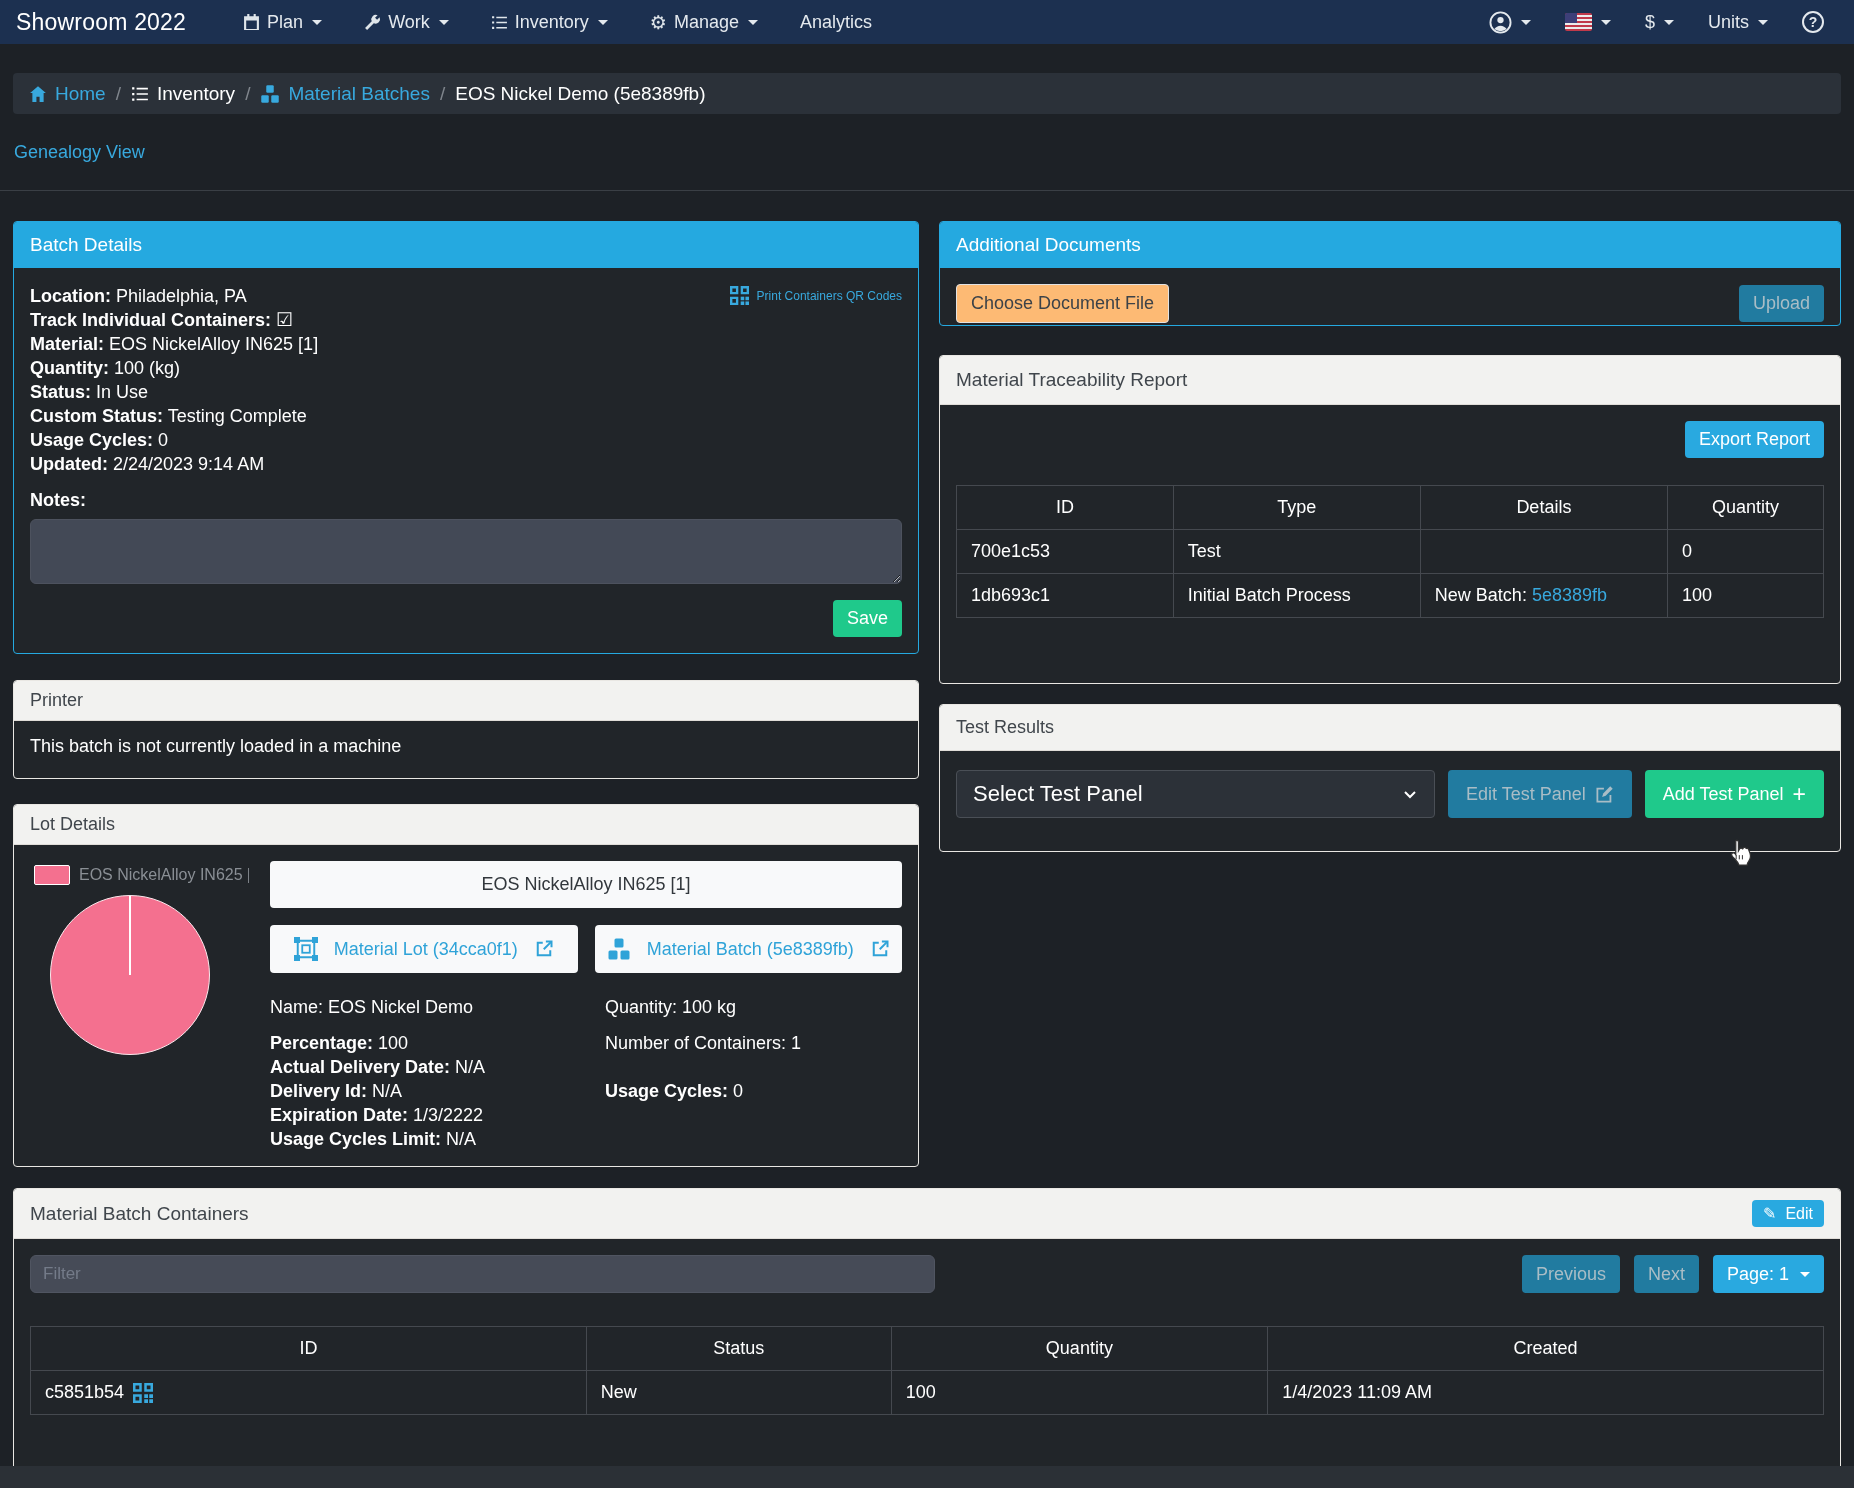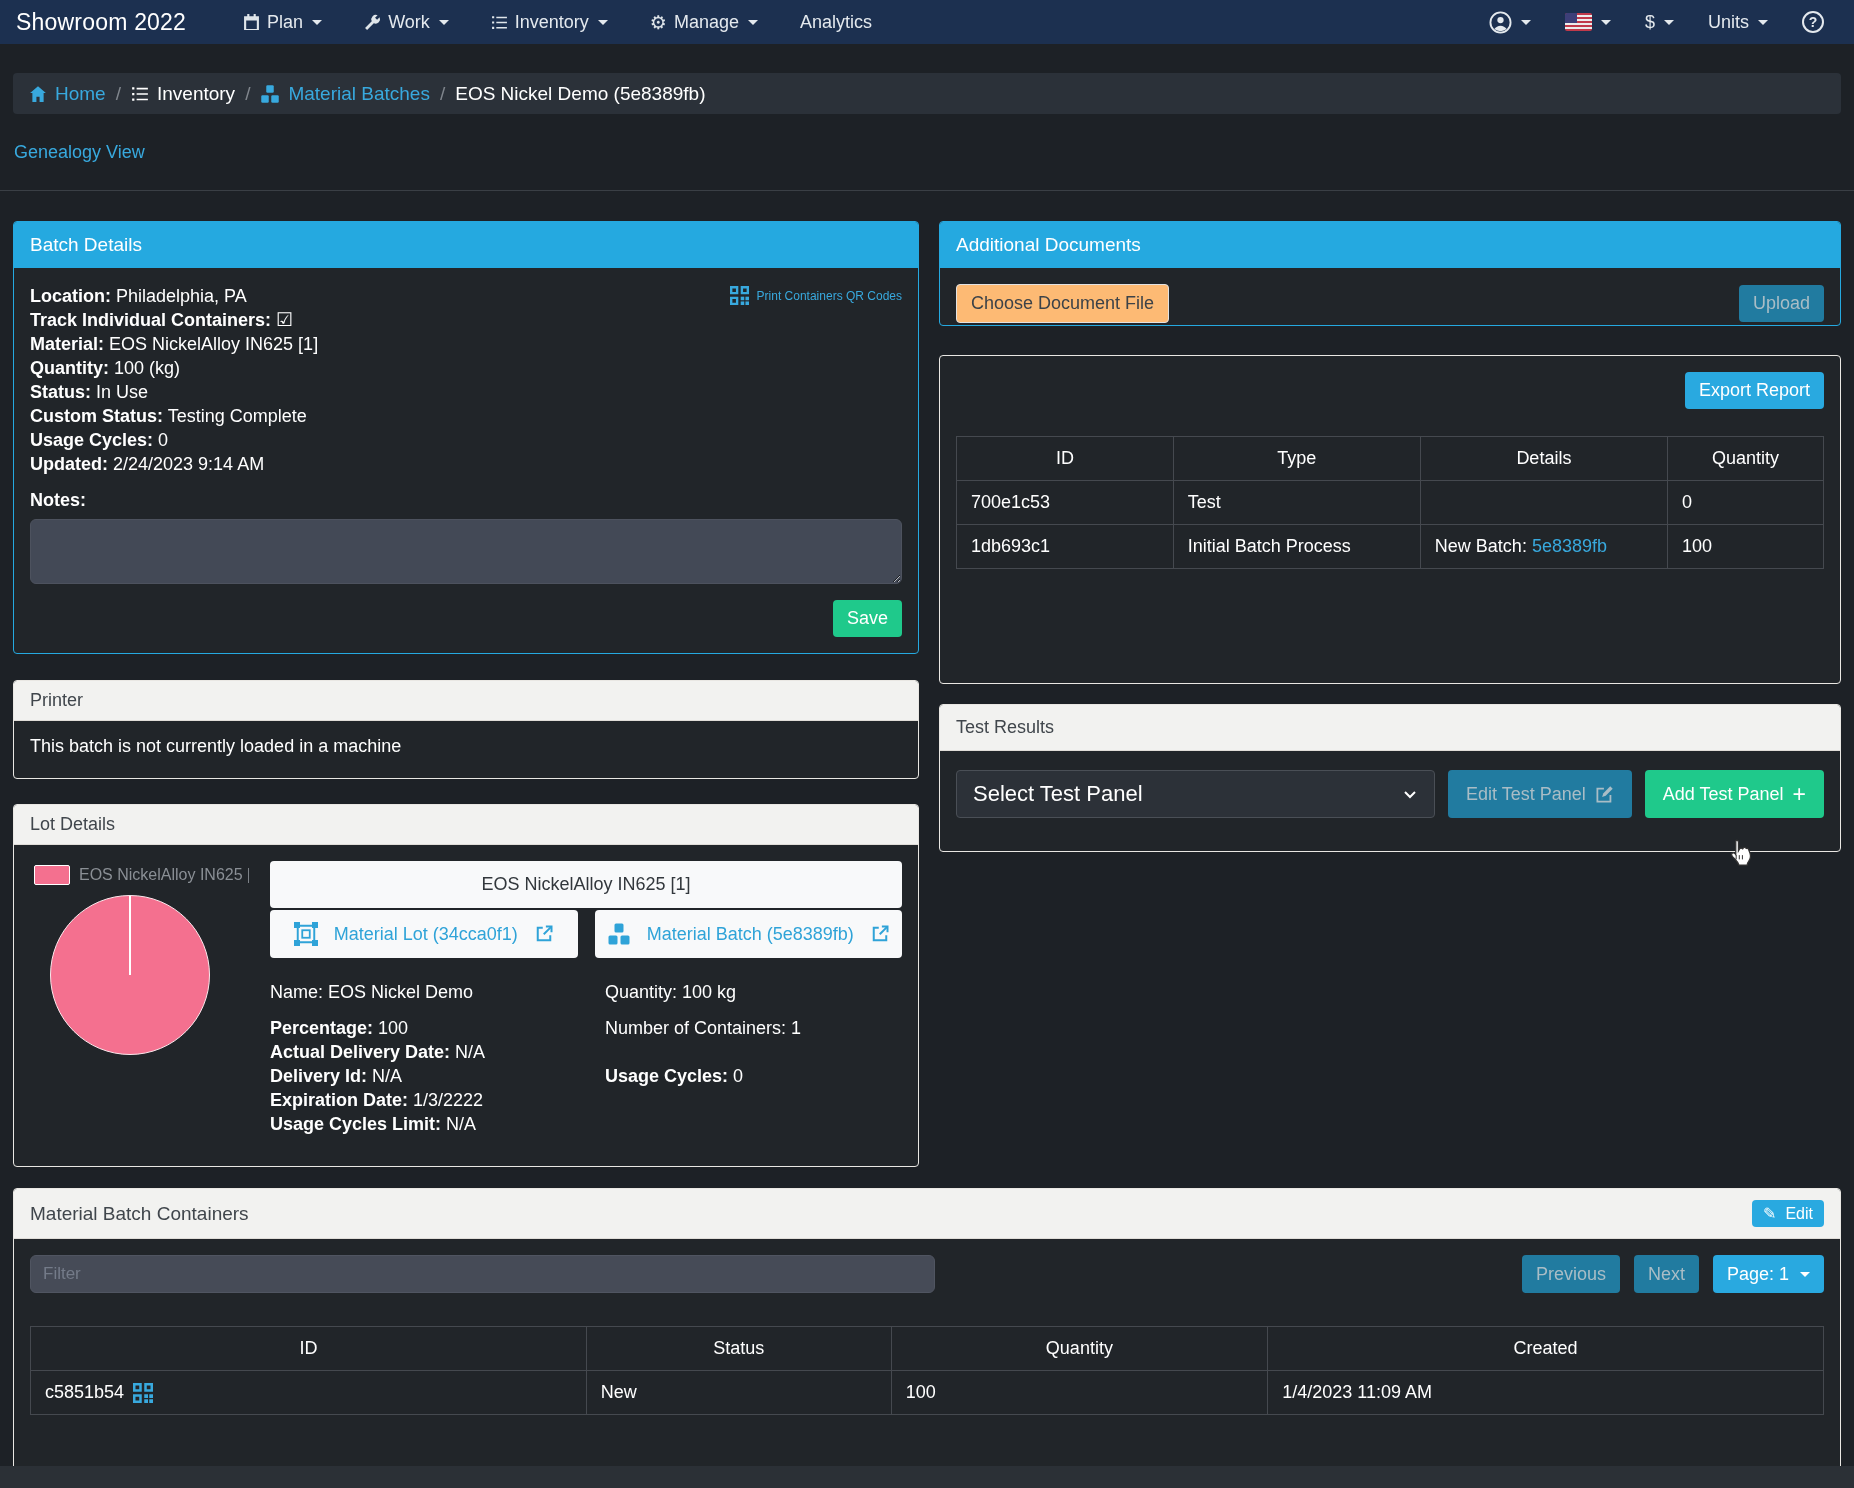--- a/index.html
+++ b/index.html
@@ -77,21 +77,21 @@
   .lot-panel .p-head { padding:9px 16px; font-size:18px; }
   .lot-body { display:flex; gap:12px; }
   .lot-left { width:228px; flex:0 0 228px; }
   .legend { display:flex; align-items:center; gap:9px; margin:4px 0 10px 4px; }
   .legend-swatch { width:36px; height:20px; background:#f4708f; border:1px solid #fff; border-radius:2px; flex:0 0 auto; }
   .legend-label { color:#8a8f95; font-size:16px; white-space:nowrap; overflow:hidden; max-width:170px; }
   .pie { width:160px; height:160px; border-radius:50%; background:#f4708f; margin-left:20px; position:relative; border:1px solid #fbe7ec; }
   .pie-line { position:absolute; left:50%; top:0; width:2px; height:50%; background:#fff; transform:translateX(-50%); }
   .lot-right { flex:1; }
   .lot-title-card { background:#f8f9fa; border-radius:4px; text-align:center; color:#32373c; padding:13px; font-size:18px; }
-  .lot-cards { display:flex; gap:17px; margin-top:2px; }
+  .lot-cards { display:flex; gap:17px; margin-top:17px; }
   .lot-card { flex:1; background:#f8f9fa; border-radius:4px; padding:12px; display:flex; align-items:center; justify-content:center; gap:16px; color:#2fa3d8; font-size:18px; cursor:pointer; }
   .lot-detail-cols { display:flex; margin-top:22px; }
   .ldc-left { width:335px; flex:0 0 335px; }
   .ldc-right { flex:1; }
   .ld-line { line-height:24px; }
   .mt12 { margin-top:12px; }
   .mt24 { margin-top:24px; }
 
   
   .docs-panel { height:105px; display:flex; flex-direction:column; }
@@ -361,20 +361,21 @@
 
       <div class="panel panel-cyan docs-panel">
         <div class="p-head">Additional Documents</div>
         <div class="p-body docs-body">
           <button class="btn btn-white">Choose Document File</button>
           <button class="btn btn-teal-dis">Upload</button>
         </div>
       </div>
 
       <div class="panel panel-light trace-panel">
+        <div class="p-head">Material Traceability Report</div>
         <div class="p-body">
           <div class="export-row">
             <button class="btn btn-cyan">Export Report</button>
           </div>
           <table class="dtable trace-table">
             <colgroup>
                 <col class="c1">
                 <col class="c2">
                 <col class="c3">
                 <col class="c4">

